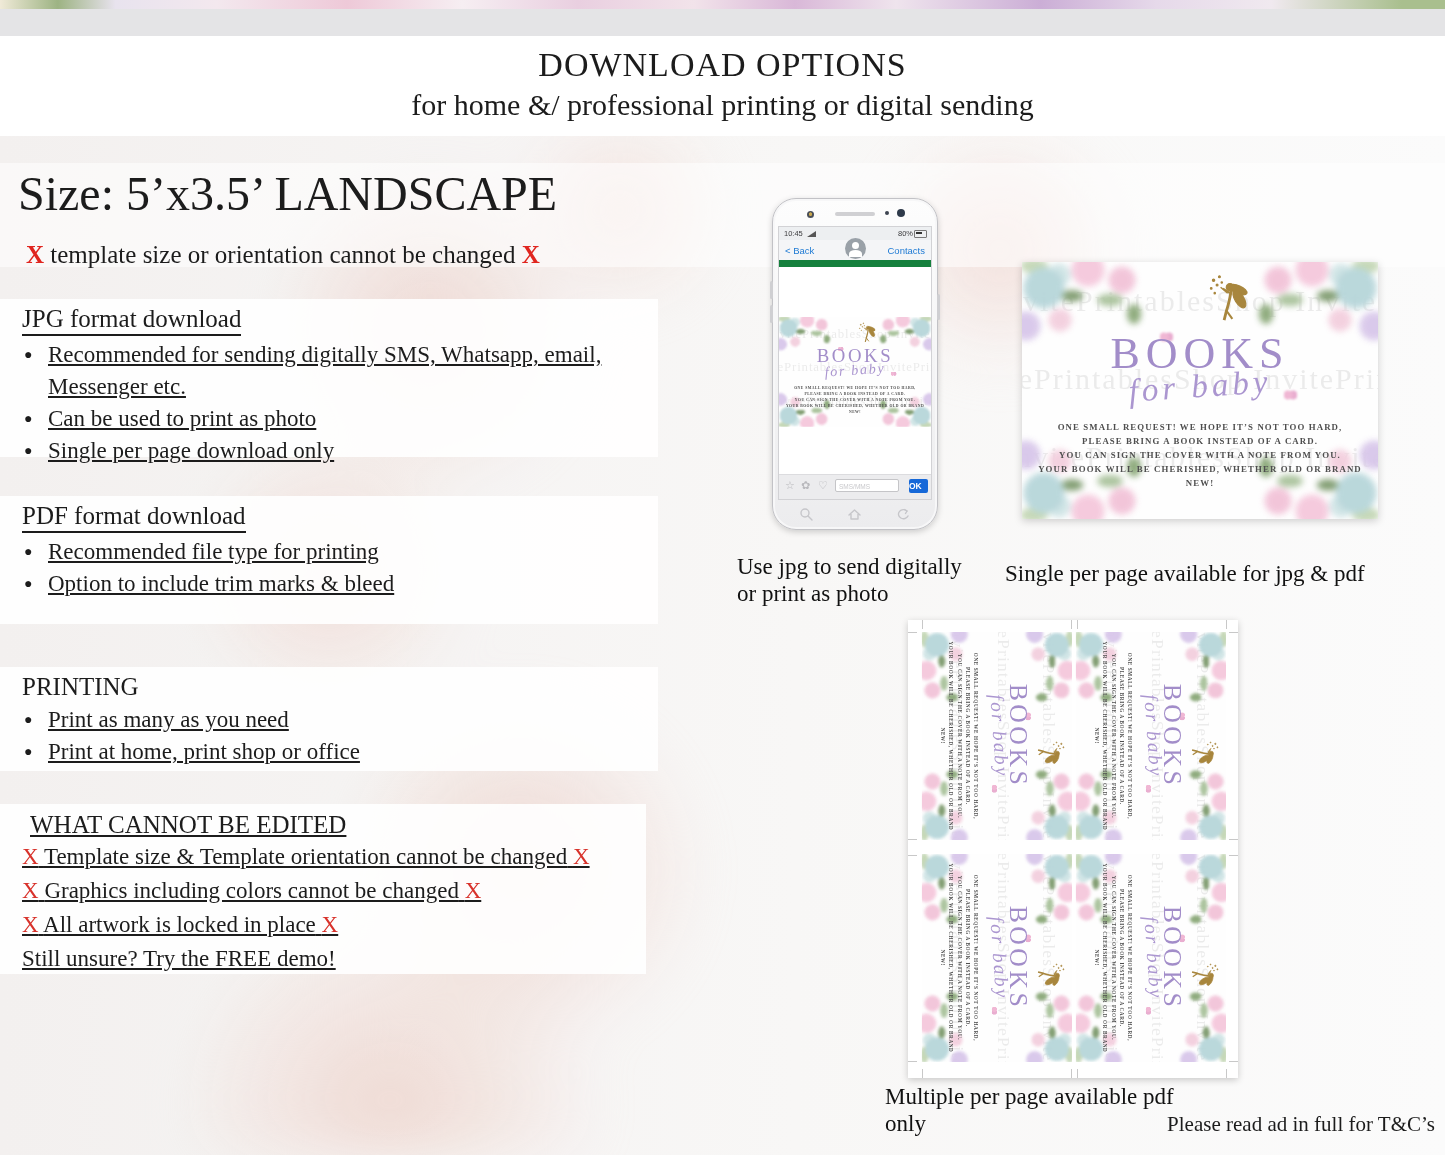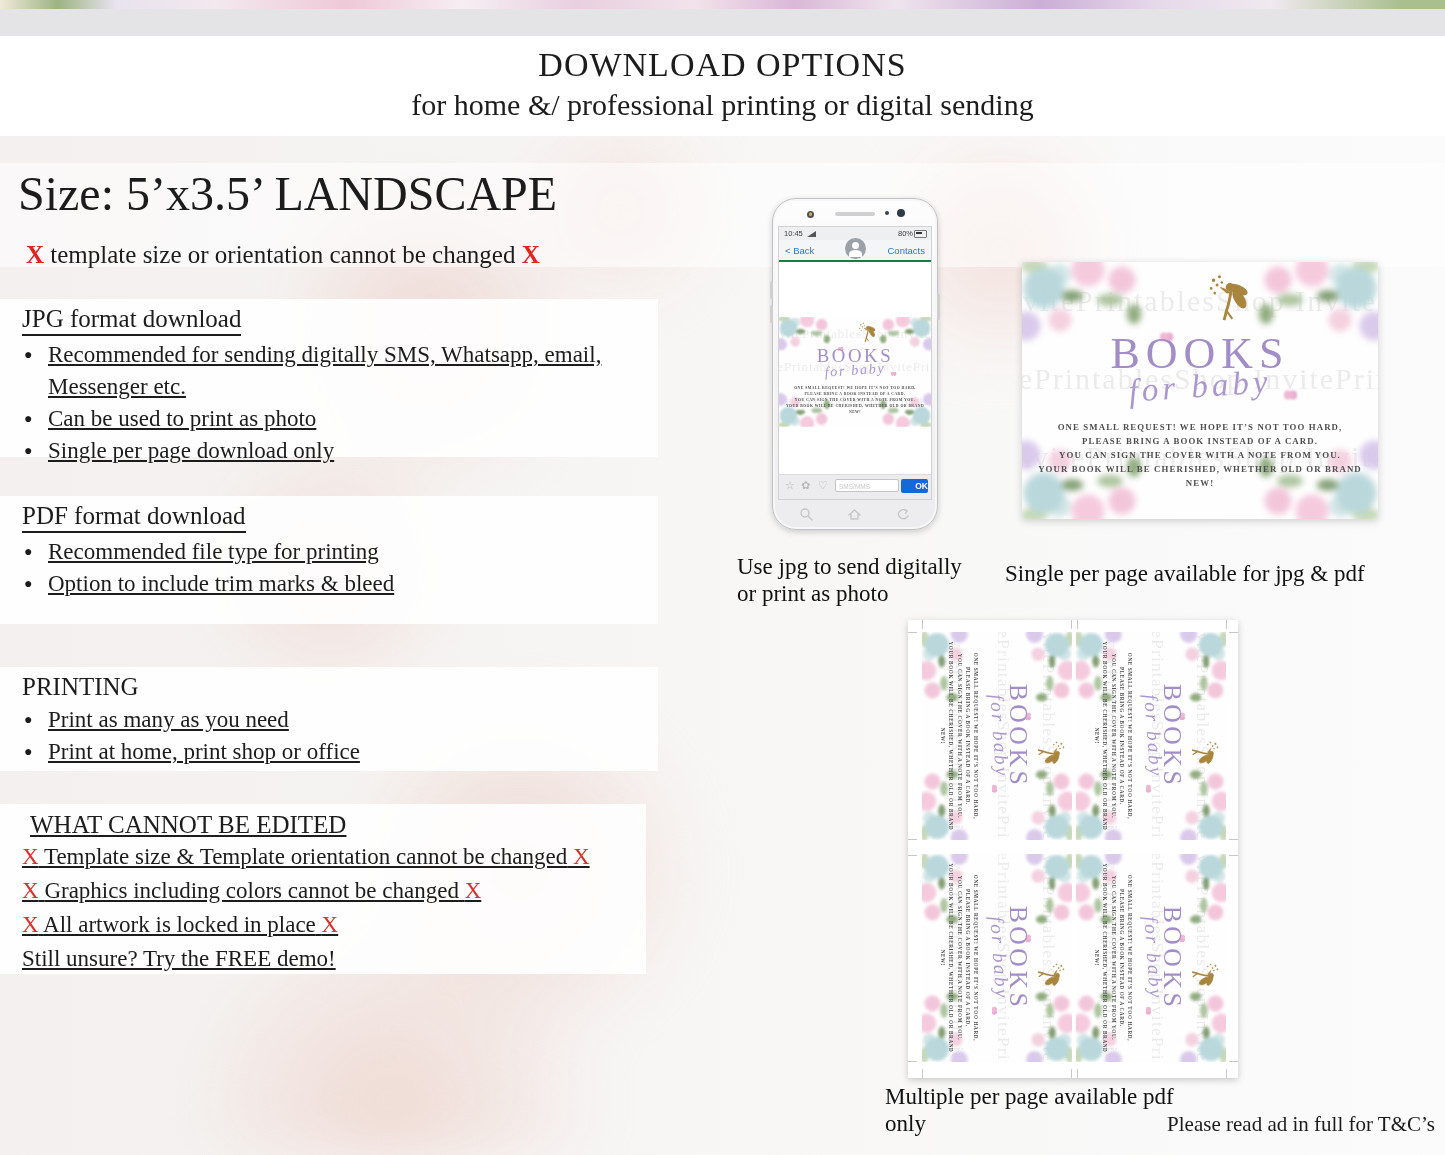--- a/index.html
+++ b/index.html
@@ -68,34 +68,34 @@
   #phone .dot2{left:124px;top:10px;width:8px;height:8px;border-radius:50%;background:#2e3a4a;}
   #screen{left:5px;top:27px;width:152px;height:272px;background:#fff;border:1px solid #d2d2d5;overflow:hidden;}
   #statusbar{left:0;top:0;width:100%;height:13px;background:#edeff1;
     font-family:"Liberation Sans","DejaVu Sans",sans-serif;font-size:7.5px;color:#3c3c3e;}
   #statusbar .time{position:absolute;left:5px;top:2px;}
   #signal-icon{position:absolute;left:28px;top:4px;width:9px;height:6px;background:#555;
     clip-path:polygon(0 100%,100% 0,100% 100%);}
   #statusbar .batt-pct{position:absolute;right:18px;top:2px;}
   #battery-icon{position:absolute;right:4px;top:3px;width:11px;height:6px;border:1px solid #777;border-radius:1px;}
   #battery-icon i{position:absolute;left:1px;top:1px;width:6px;height:2px;background:#333;}
-  #navrow{left:0;top:13px;width:100%;height:20px;background:#f4f5f7;border-bottom:2px solid #15803d;
+  #navrow{left:0;top:13px;width:100%;height:20px;background:#f4f5f7;border-bottom:7px solid #15803d;
     font-family:"Liberation Sans","DejaVu Sans",sans-serif;font-size:9.5px;color:#1f7bd4;}
   #back-link{position:absolute;left:6px;top:5px;}
   #contacts-link{position:absolute;right:6px;top:5px;}
   #avatar{position:absolute;left:66px;top:-2px;width:21px;height:21px;border-radius:50%;background:#9aa1a8;}
   #avatar::before{content:"";position:absolute;left:7px;top:4px;width:7px;height:7px;border-radius:50%;background:#fff;}
   #avatar::after{content:"";position:absolute;left:4px;top:12px;width:13px;height:7px;border-radius:50% 50% 0 0;background:#fff;}
   #phone-card-slot{left:0px;top:90px;width:152px;height:110px;}
   #compose{left:0;bottom:0;width:100%;height:24px;background:#ececee;border-top:1px solid #dcdcdf;}
   .compose-ic{position:absolute;top:4px;font-size:11px;color:#b9b9bd;font-family:"DejaVu Sans",sans-serif;}
   #message-input{position:absolute;left:56px;top:4px;width:64px;height:13px;background:#fff;border:1px solid #c5c5c8;border-radius:2px;
     font-family:"Liberation Sans",sans-serif;font-size:6.5px;color:#c9c9cc;line-height:13px;padding-left:3px;box-sizing:border-box;}
-  #ok-button{position:absolute;right:3px;top:4px;width:27px;height:14px;background:#1668d8;color:#fff;border-radius:2px;
-    font-family:"Liberation Sans",sans-serif;font-size:8.5px;font-weight:bold;text-align:right;line-height:14px;}
+  #ok-button{position:absolute;right:3px;top:4px;width:19px;height:14px;background:#1668d8;color:#fff;border-radius:2px;
+    font-family:"Liberation Sans",sans-serif;font-size:8.5px;font-weight:bold;text-align:left;line-height:14px;}
   .bezel-ic{position:absolute;bottom:7px;width:15px;height:15px;}
   .bezel-ic svg{stroke:#c6c6ca;fill:none;stroke-width:1.4;stroke-linecap:round;stroke-linejoin:round;}
 
   
   .card-slot{position:absolute;}
   .card{position:absolute;left:0;top:0;width:356px;height:257px;background:#fefefe;overflow:hidden;
         transform-origin:top left;box-shadow:0 1px 4px rgba(0,0,0,.15);}
   #slot-single .card{box-shadow:0 2px 8px rgba(0,0,0,.18);}
   #phone-card-slot .card{transform:scale(0.427);box-shadow:none;}
   .sheet-slot .card{transform:translateX(150px) rotate(90deg) scale(0.584);box-shadow:none;}

